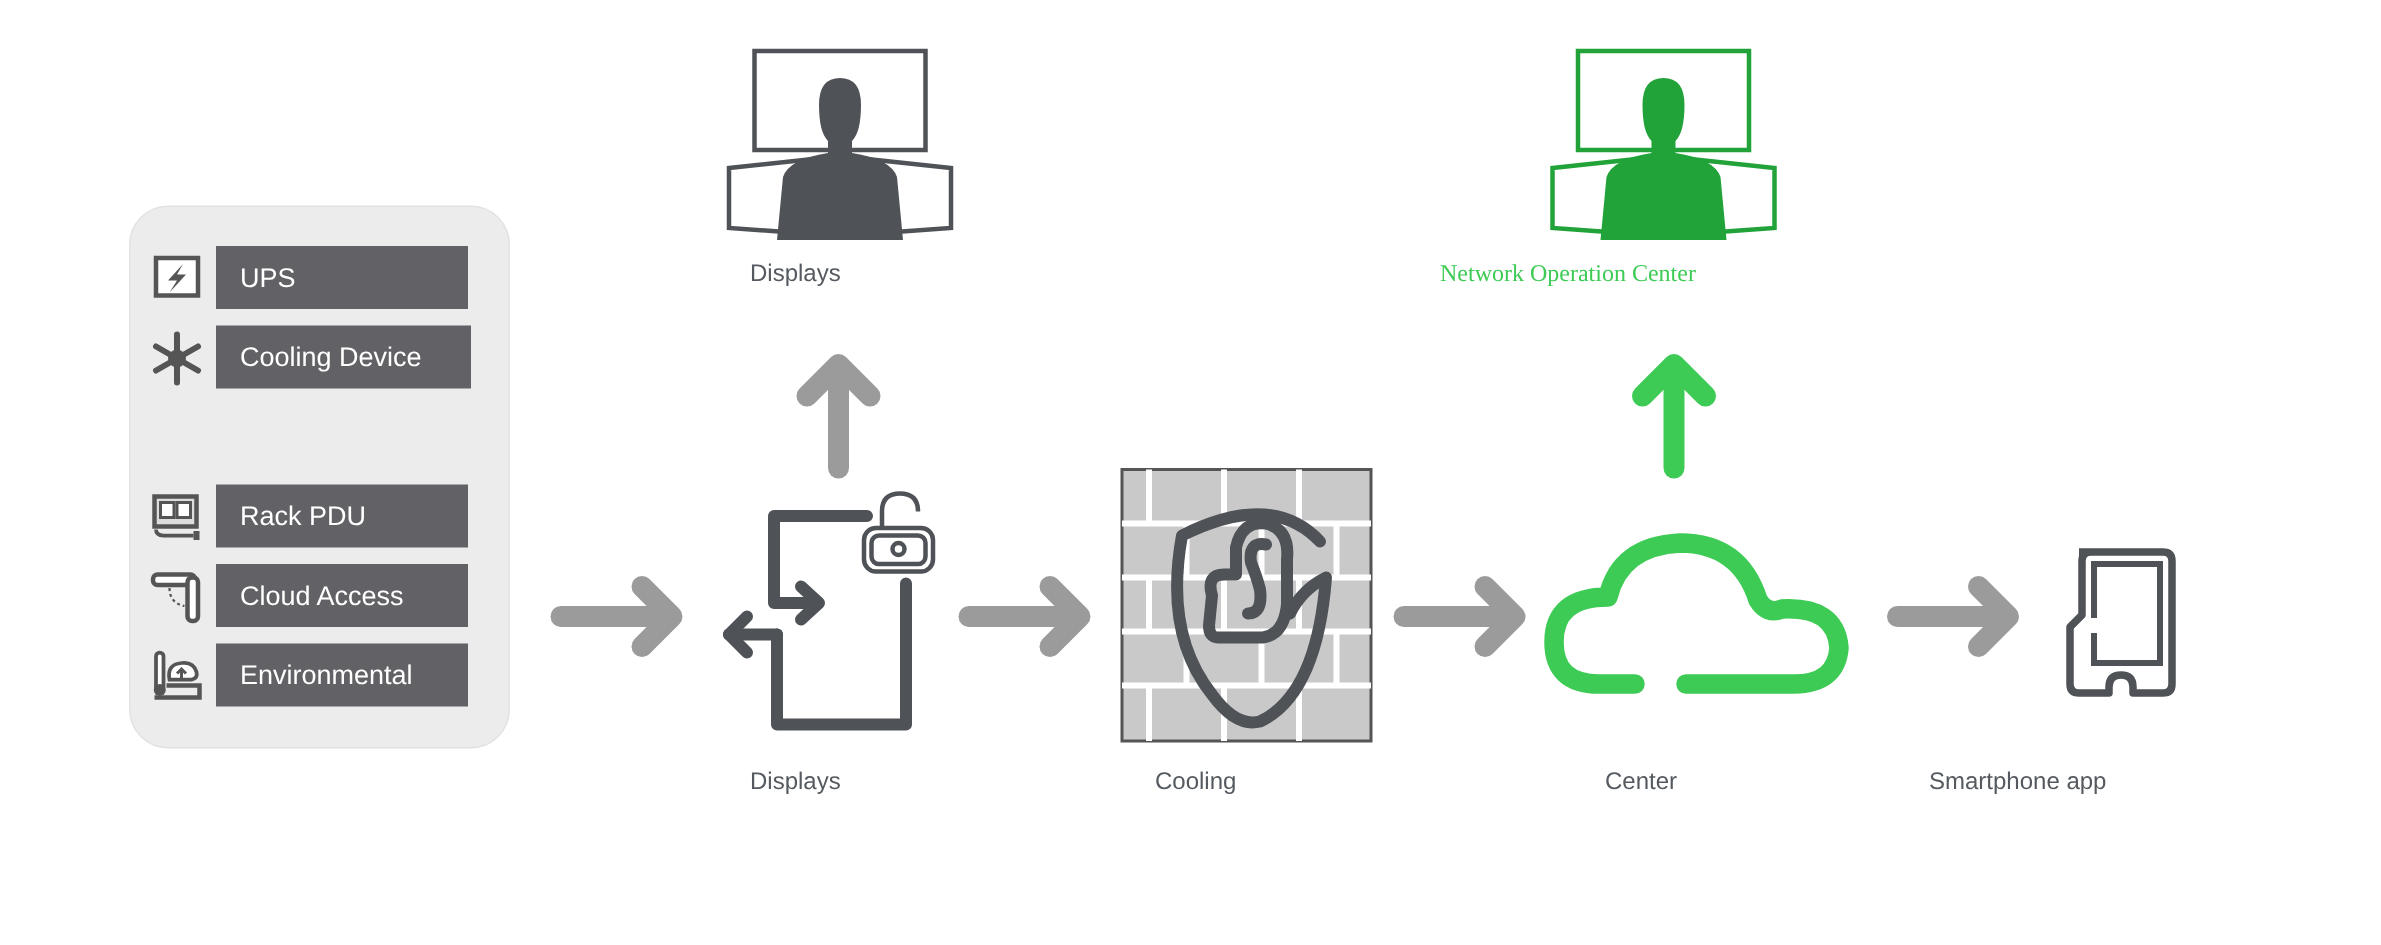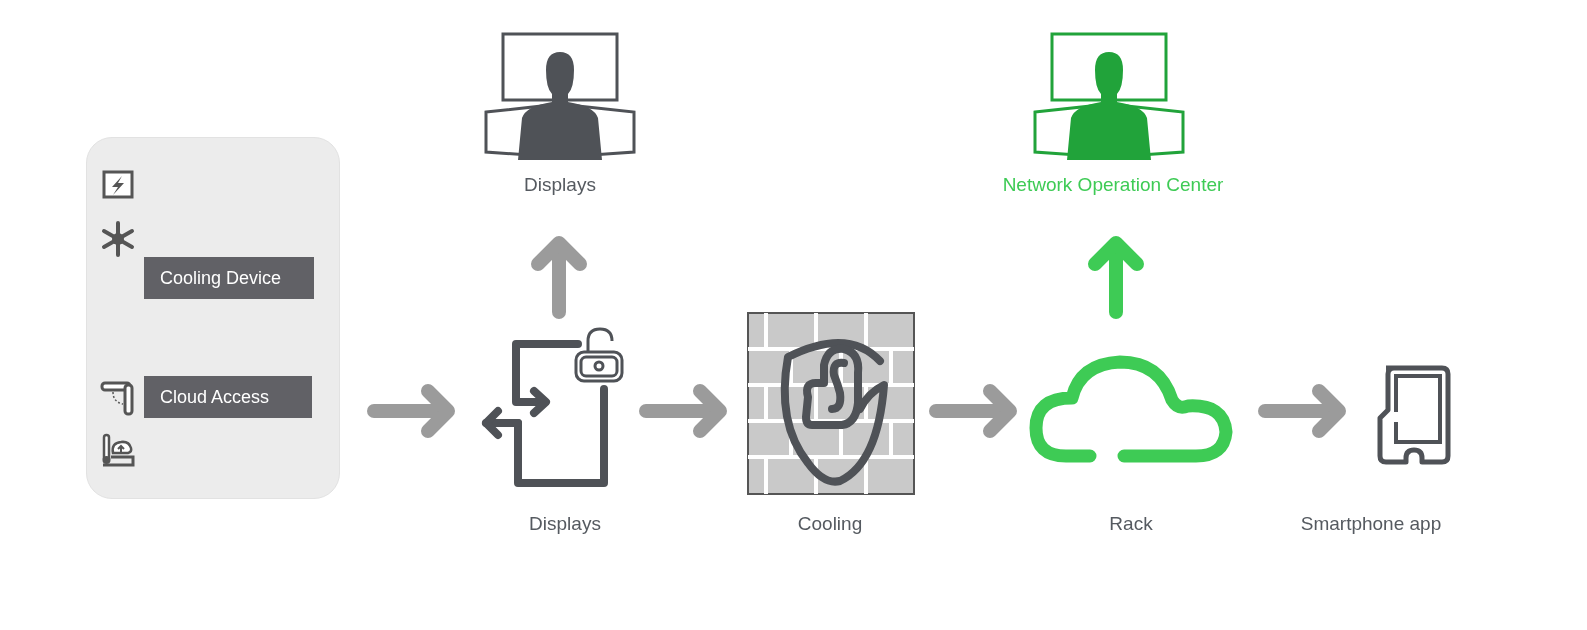--- a/index.html
+++ b/index.html
@@ -8,64 +8,76 @@
   .abs { position: absolute; }
 
   
   .panel { left: 86px; top: 137px; width: 252px; height: 360px;
            background: #ececec; border: 1px solid #e2e2e2; border-radius: 26px; }
   .dev-row { position: absolute; left: 0; height: 42px; width: 252px; }
   .dev-icon { position: absolute; left: 12px; top: 4px; width: 38px; height: 36px; }
   .dev-label { position: absolute; left: 57px; top: 0; height: 42px; width: 168px;
                background: #616166; color: #ffffff; font-size: 18px;
                line-height: 42px; padding-left: 16px; box-sizing: border-box; }
-  .dev-label.wide { width: 170px; margin-top: 40px; }
-
-  .label { font-size: 19px; color: #555a60; text-align: center; white-space: nowrap; }
-  .label.green { color: #3ecb55; }
+  .dev-label.wide { width: 170px; }
+
+  .label { font-size: 16px; color: #555a60; white-space: nowrap; }
+  .label.green { color: #3ecb55; font-family: Liberation Serif, serif; }
 
   svg { display: block; overflow: visible; }
 </style>
 </head>
 <body>
 
 <div class="abs panel">
   <div class="dev-row" style="top:26px">
     <svg class="dev-icon" viewBox="0 0 38 36">
       <rect x="5" y="4" width="28" height="25" fill="#fff" stroke="#555" stroke-width="3"></rect>
       <path d="M23 8 L13 19 L19 19 L14 27 L25 15 L19 15 Z" fill="#555"></path>
     </svg>
+    <div class="dev-label">UPS</div>
   </div>
   <div class="dev-row" style="top:79px">
     <svg class="dev-icon" viewBox="0 0 38 36">
       <g stroke="#555" stroke-width="4" stroke-linecap="round">
         <line x1="19" y1="2" x2="19" y2="34"></line>
         <line x1="5" y1="10" x2="33" y2="26"></line>
         <line x1="5" y1="26" x2="33" y2="10"></line>
       </g>
       <circle cx="19" cy="18" r="6" fill="#555"></circle>
     </svg>
     <div class="dev-label wide">Cooling Device</div>
   </div>
+  <div class="dev-row" style="top:185px">
+    <svg class="dev-icon" viewBox="0 0 38 36">
+      <rect x="4" y="4" width="28" height="20" fill="#ddd" stroke="#555" stroke-width="3"></rect>
+      <rect x="8" y="8" width="9" height="10" fill="#fff" stroke="#555" stroke-width="2"></rect>
+      <rect x="19" y="8" width="9" height="10" fill="#fff" stroke="#555" stroke-width="2"></rect>
+      <path d="M5 26 Q5 30 10 30 L30 30" fill="none" stroke="#555" stroke-width="2.5"></path>
+      <rect x="30" y="27" width="4" height="6" fill="#555"></rect>
+    </svg>
+    <div class="dev-label">Rack PDU</div>
+  </div>
   <div class="dev-row" style="top:238px">
     <svg class="dev-icon" viewBox="0 0 38 36">
       <rect x="3" y="3" width="28" height="7" rx="3" fill="#fff" stroke="#555" stroke-width="3"></rect>
       <rect x="26" y="5" width="7" height="29" rx="3" fill="#fff" stroke="#555" stroke-width="3"></rect>
       <path d="M14 12 Q14 22 24 24" fill="none" stroke="#555" stroke-width="1.5" stroke-dasharray="2 2"></path>
     </svg>
     <div class="dev-label">Cloud Access</div>
   </div>
   <div class="dev-row" style="top:291px">
     <svg class="dev-icon" viewBox="0 0 38 36">
       <rect x="5" y="2" width="5" height="26" rx="2.5" fill="#fff" stroke="#555" stroke-width="2.5"></rect>
       <circle cx="7.5" cy="27" r="4" fill="#555"></circle>
       <path d="M14 20 Q12 10 22 9 Q30 8 32 15 Q33 19 29 20 Z" fill="#fff" stroke="#555" stroke-width="2.5"></path>
       <path d="M22 20 L22 14 M19 16 L22 13 L25 16" fill="none" stroke="#555" stroke-width="2"></path>
       <path d="M12 24 L34 24 L34 32 L4 32" fill="none" stroke="#555" stroke-width="3"></path>
     </svg>
+    <div class="dev-label">Environmental</div>
   </div>
 </div>
 
 <svg class="abs" style="left:366px;top:382px" width="92" height="58" viewBox="0 0 92 58">
   <g stroke="#9b9b9b" stroke-width="14" stroke-linecap="round" stroke-linejoin="round" fill="none">
     <line x1="8" y1="29" x2="80" y2="29"></line>
       <polyline points="62,9 82,29 62,49"></polyline>
   </g>
 </svg>
 <svg class="abs" style="left:638px;top:382px" width="92" height="58" viewBox="0 0 92 58">
@@ -170,21 +182,21 @@
     </g>
   </svg>
 </div>
 <div class="abs label" style="left:770px;top:513px;width:120px">Cooling</div>
 
 <div class="abs" style="left:1028px;top:354px">
   <svg width="206" height="112" viewBox="0 0 206 112">
     <path d="M62 102 L38 102 Q8 102 8 74 Q8 44 44 44 Q52 10 92 8 Q132 8 144 46 Q150 56 160 52 Q196 50 198 78 Q196 102 168 102 L96 102" fill="none" stroke="#3ecb55" stroke-width="13" stroke-linecap="round" stroke-linejoin="round"></path>
   </svg>
 </div>
-<div class="abs label" style="left:1070px;top:513px;width:122px">Rack</div>
+<div class="abs label" style="left:1070px;top:513px;width:122px">Center</div>
 
 <div class="abs" style="left:1378px;top:366px">
   <svg width="72" height="100" viewBox="0 0 72 100">
     <path d="M8 2 L64 2 Q70 2 70 8 L70 90 Q70 96 64 96 L44 96 L44 92 Q44 84 36 84 Q28 84 28 92 L28 96 L8 96 Q2 96 2 90 L2 52 L10 44 L10 8 Q10 2 16 2" fill="none" stroke="#4f5257" stroke-width="5" stroke-linejoin="round"></path>
     <path d="M18 46 L18 10 L62 10 L62 76 L18 76 L18 56" fill="none" stroke="#4f5257" stroke-width="4"></path>
   </svg>
 </div>
 <div class="abs label" style="left:1286px;top:513px;width:170px">Smartphone app</div>
 
 </body></html>

